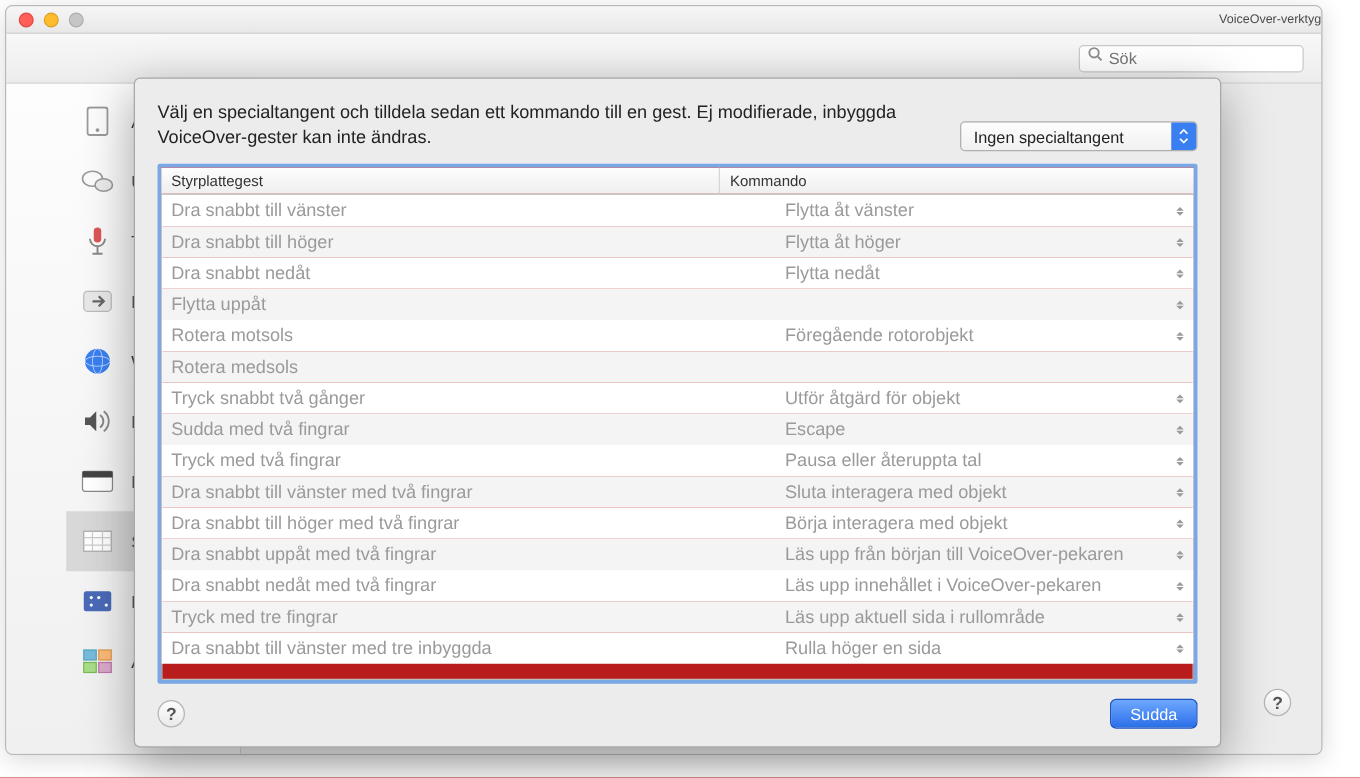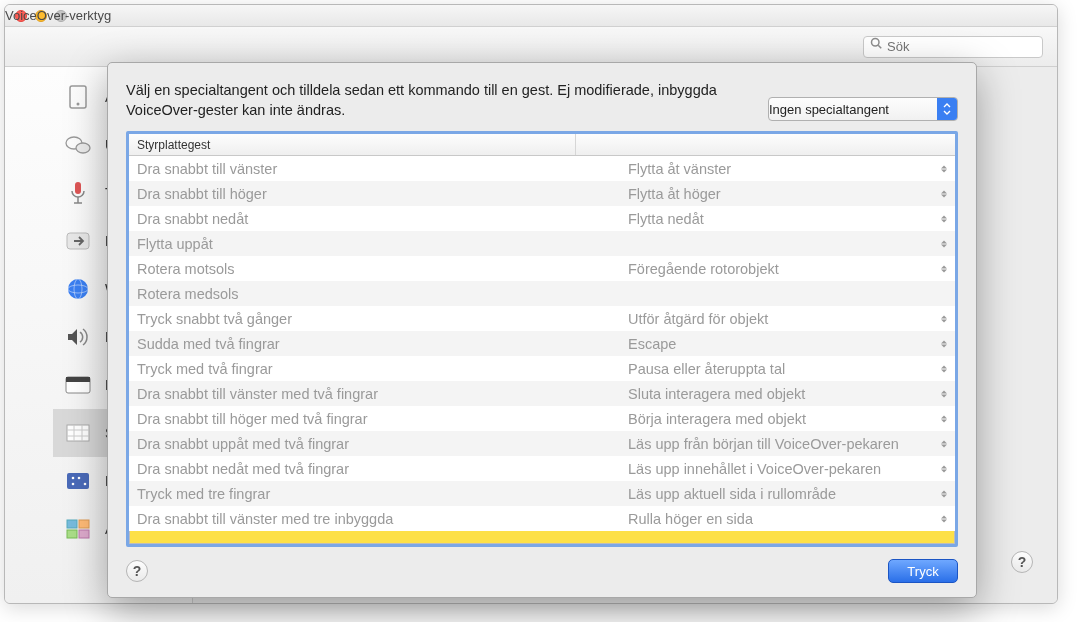--- a/index.html
+++ b/index.html
@@ -31,22 +31,22 @@
     position: relative;
   }
   .traffic {
     display: flex; gap: 8px; margin-left: 10px;
   }
   .tl { width: 12px; height: 12px; border-radius: 50%; }
   .tl.red { background: #ff5f57; border:1px solid #e24640;}
   .tl.yel { background: #febc2e; border:1px solid #dfa023;}
   .tl.grn { background: #c6c6c6; border:1px solid #adadad;}
   .wtitle {
-    position: absolute; left:0; right:0; text-align:left;
-    font-size: 13px; color:#4a4a4a; font-weight:500;
+    position: absolute; left:0; right:0; text-align:right;
+    font-size: 10px; color:#4a4a4a; font-weight:500;
   }
   .toolbar {
     height: 40px;
     background: linear-gradient(#f8f8f8, #ececec);
     border-bottom: 1px solid #cfcfcf;
     display:flex; justify-content:flex-end; align-items:center;
     padding: 0 14px;
   }
   .search {
     width: 180px; height: 22px;
@@ -103,35 +103,36 @@
     display:flex; flex-direction:column;
   }
   .instr-row { display:flex; align-items:flex-start; gap:18px; margin-bottom:10px;}
   .instr { font-size:14.5px; line-height:1.35; color:#222; flex:1; }
   .popup {
     width: 190px; height:24px;
     background: linear-gradient(#fdfdfd,#f1f1f1);
     border:1px solid #b0b0b0;
     border-radius:4px;
     display:flex; align-items:center;
+    padding-left:10px;
     font-size:13px;
     position:relative;
     margin-top:16px;
   }
   .popup-caret {
     position:absolute; right:0; top:0; bottom:0; width:20px;
     background:#3a7ff2;
     border-top-right-radius:3px; border-bottom-right-radius:3px;
     display:flex; align-items:center; justify-content:center;
   }
   .table-wrap {
     flex:1;
     border: 3px solid #7aa7e6;
     border-radius:2px;
-    background:#fde047;
+    background:#b91c1c;
     display:flex; flex-direction:column;
     overflow:hidden;
     box-shadow: 0 0 0 1px #bcbcbc inset;
     justify-content: center;
   }
   .thead {
     display:flex; height:22px;
     background: linear-gradient(#fdfdfd,#efefef);
     border-bottom:1px solid #c8c8c8;
     font-size:12px; color:#333;
@@ -326,20 +327,21 @@
         <svg width="8" height="12" viewBox="0 0 8 12">
             <path d="M1 4 l3 -3 3 3 M1 8 l3 3 3 -3" fill="none" stroke="#fff" stroke-width="1.4"></path>
           </svg>
       </span>
     </div>
   </div>
 
   <div class="table-wrap">
     <div class="thead">
       <div class="th c1">Styrplattegest</div>
+      <div class="th c2">Kommando</div>
     </div>
     <div class="tbody" id="tbody">
         <div class="row">
           <div class="cell c1">Dra snabbt till vänster</div>
           <div class="cell c2">Flytta åt vänster<span class="dd-caret">
               <span class="up"></span>
               <span class="dn"></span>
             </span></div>
         </div>
         <div class="row">
@@ -433,15 +435,15 @@
           <div class="cell c2">Rulla höger en sida<span class="dd-caret">
               <span class="up"></span>
               <span class="dn"></span>
             </span></div>
         </div>
       </div>
   </div>
 
   <div class="sheet-footer">
     <div class="help-btn">?</div>
-    <div class="done-btn">Tryck</div>
+    <div class="done-btn">Sudda</div>
   </div>
 </div>
 
 </body></html>

